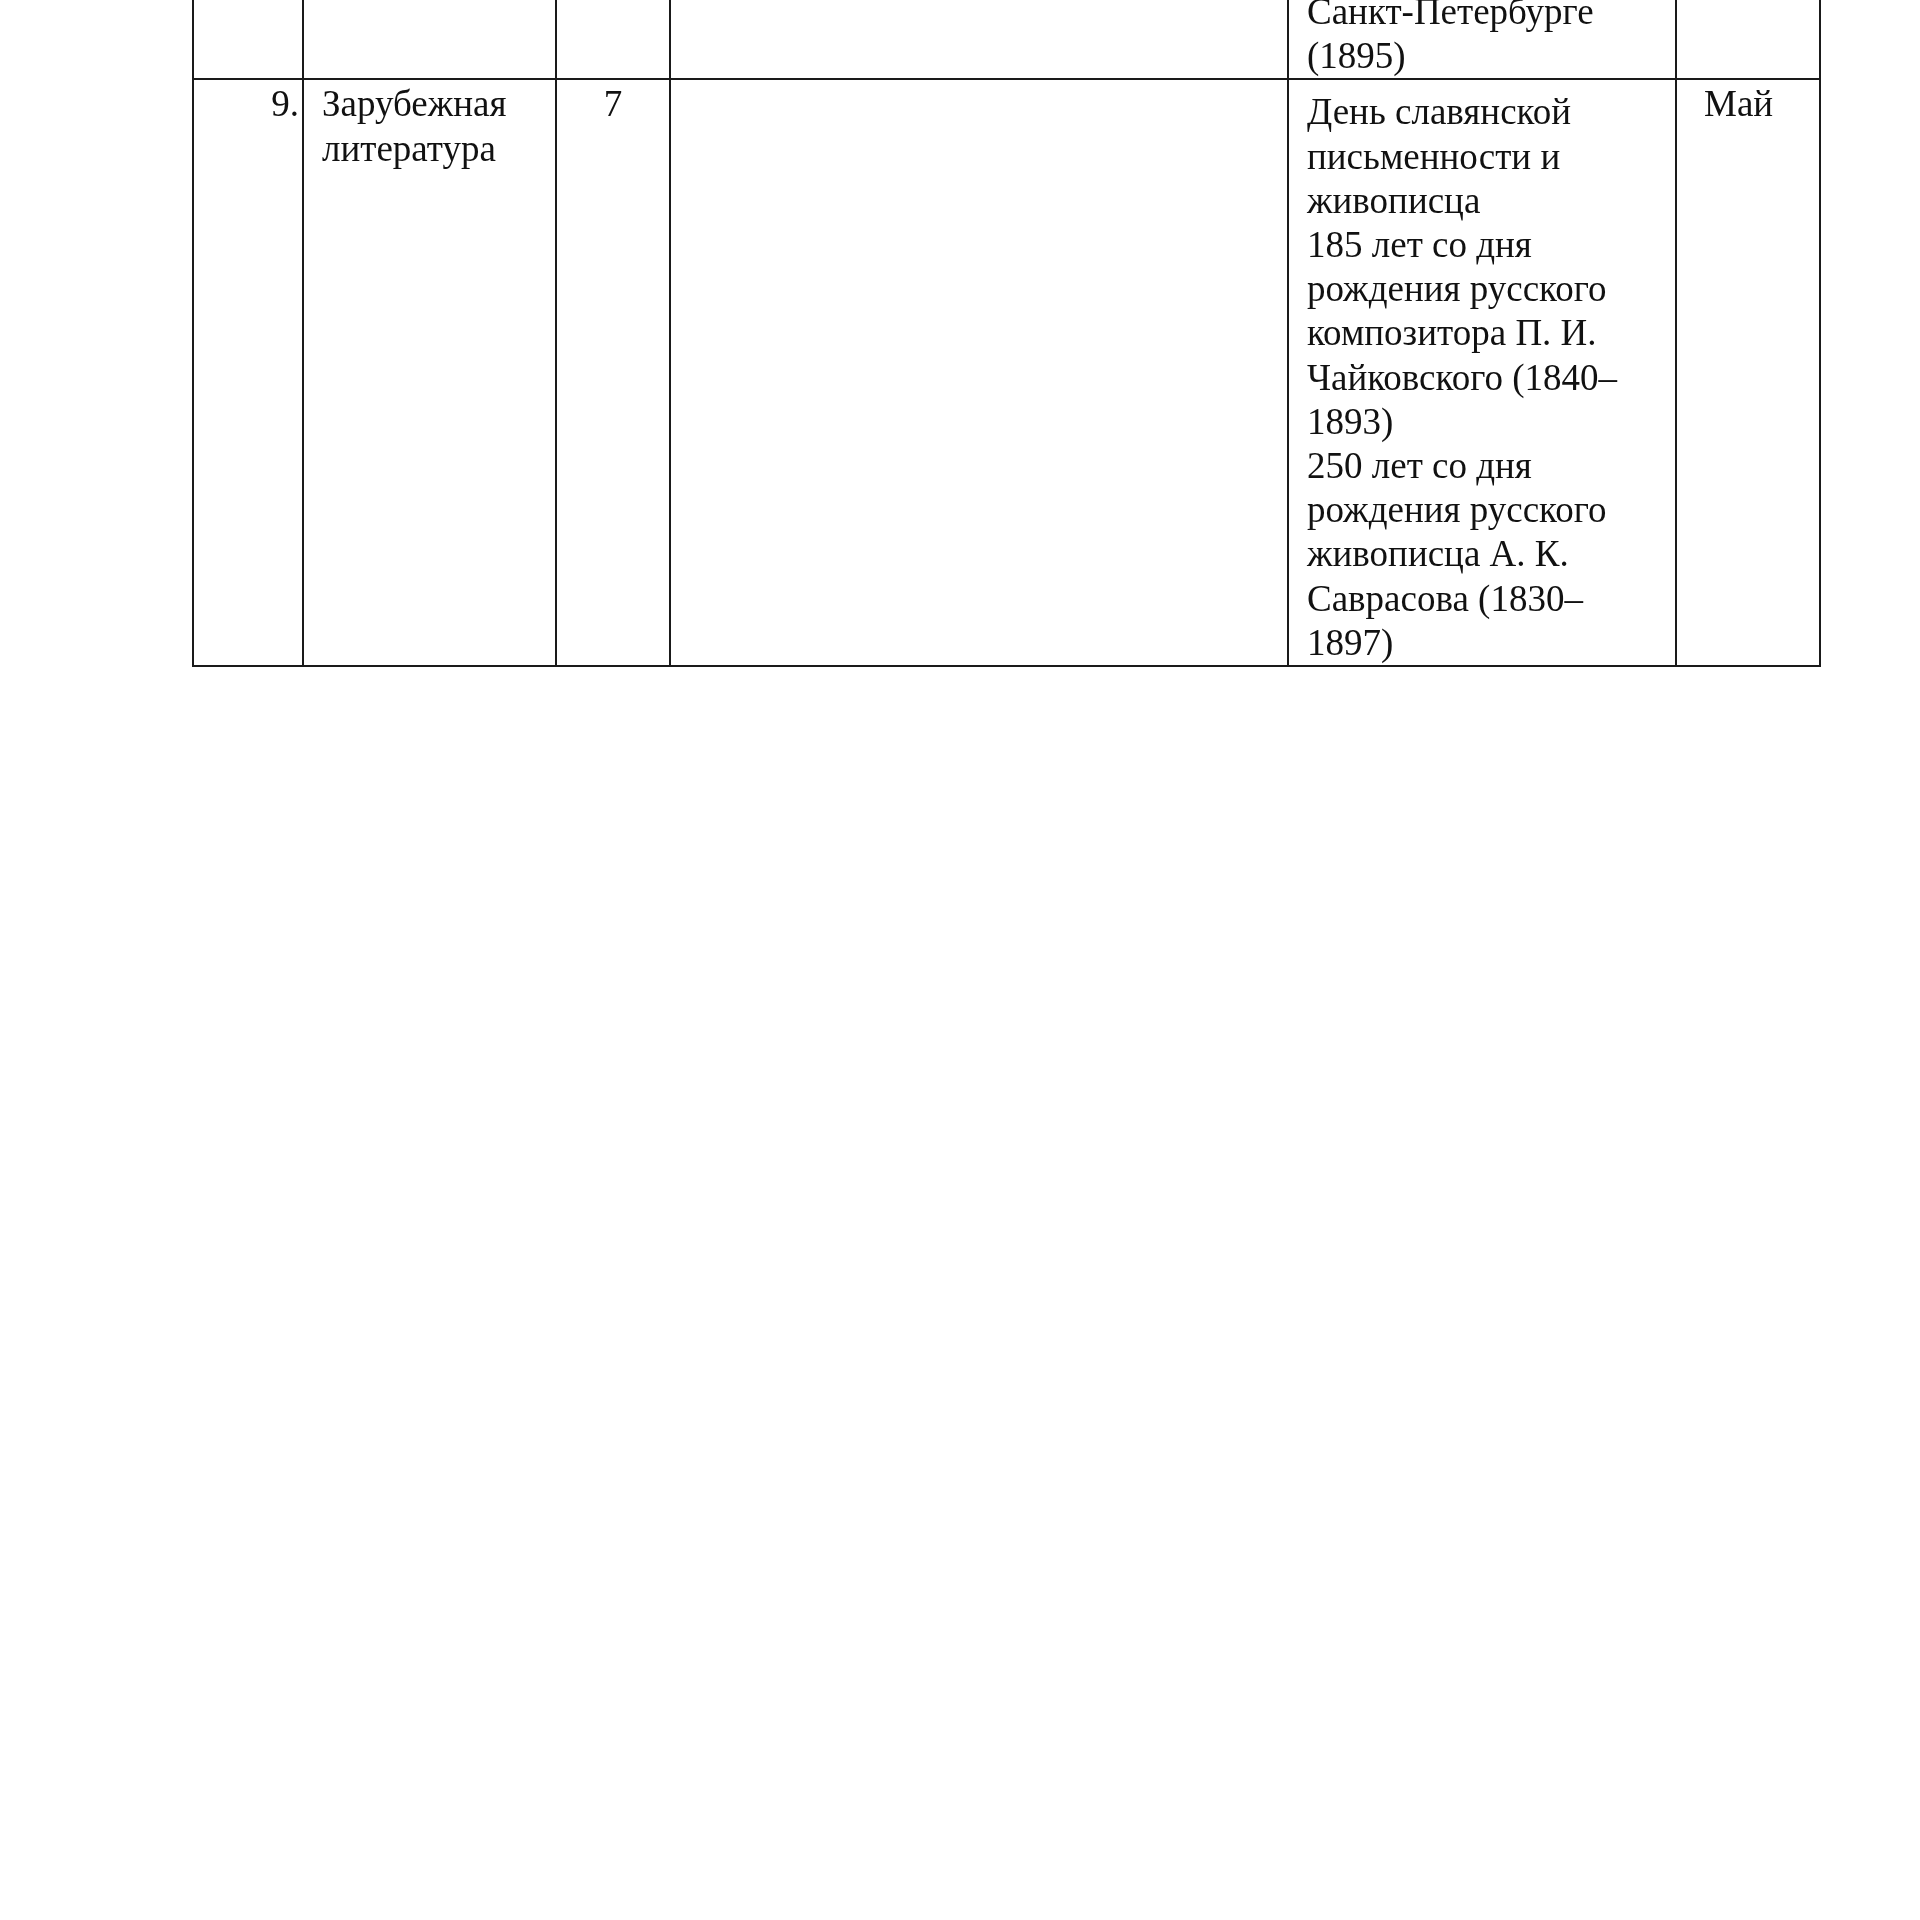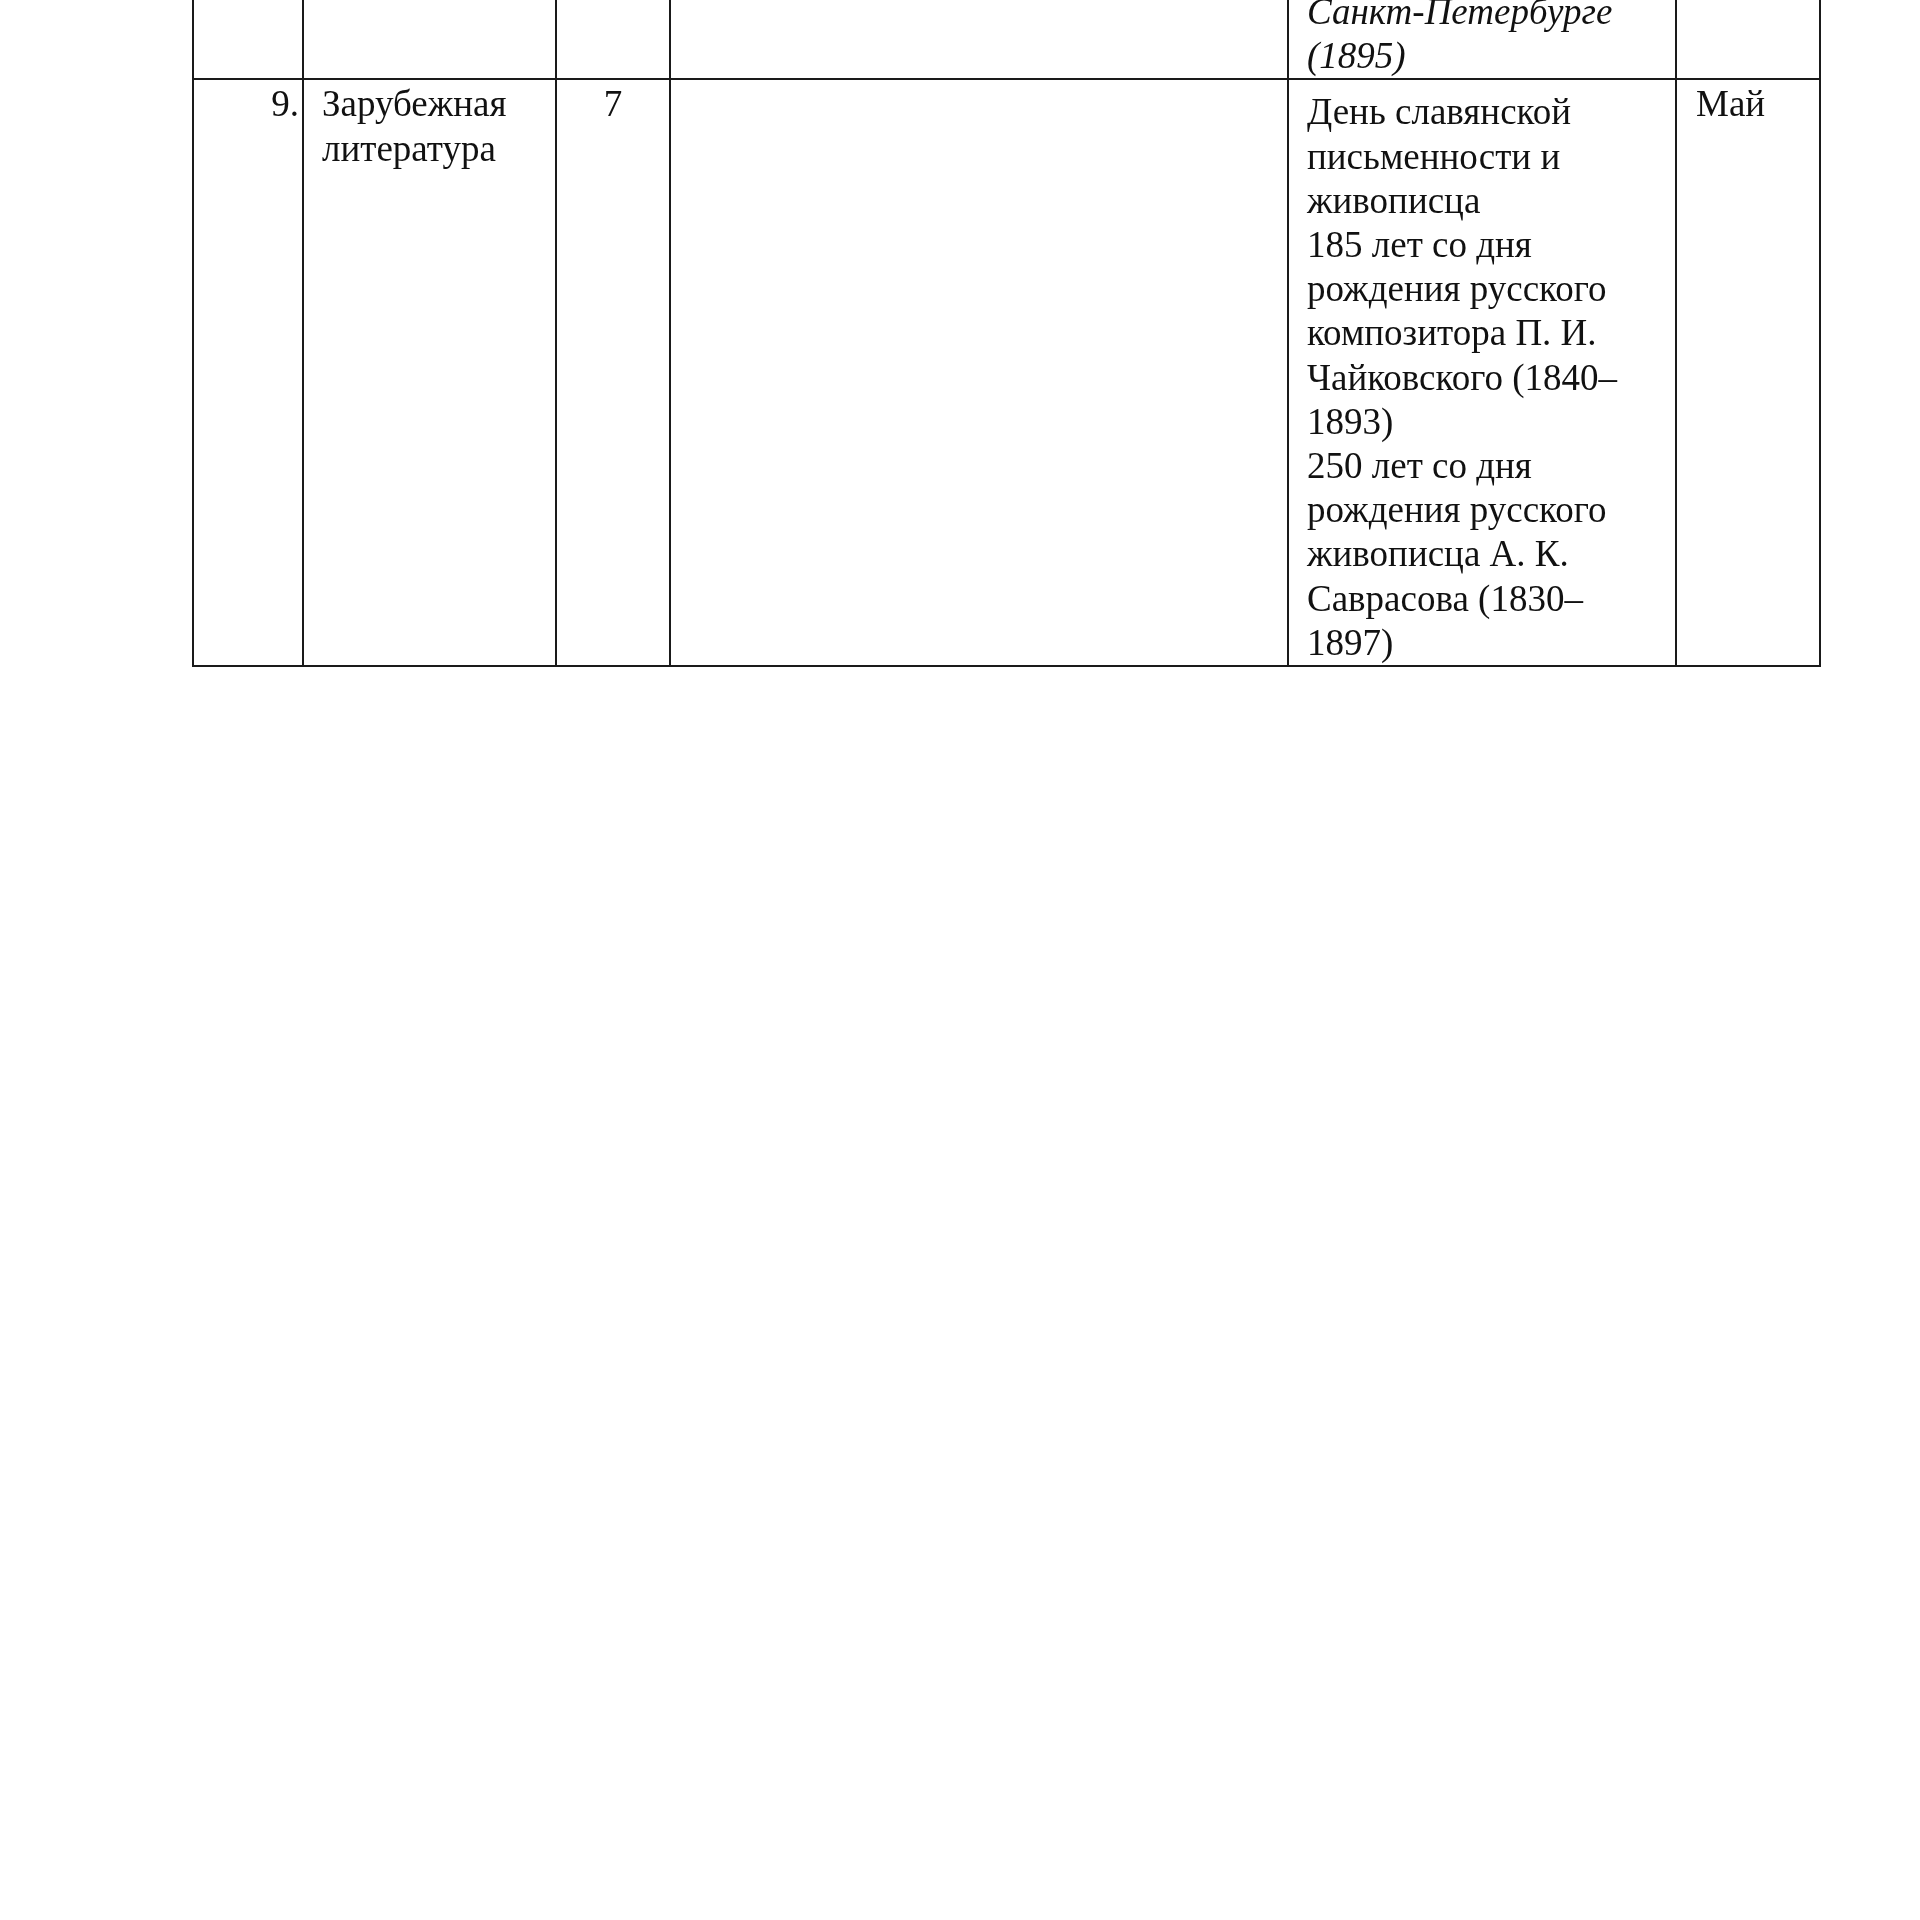--- a/index.html
+++ b/index.html
@@ -39,21 +39,21 @@
       padding: 0;
       box-sizing: border-box;
     }
     .col-num   { width: 110px; }
     .col-sect  { width: 253px; }
     .col-grade { width: 114px; }
     .col-work  { width: 618px; }
     .col-event { width: 388px; }
     .col-month { width: 144px; }
 
-    tr.row-prev td { height: 68px; font-style: italic; }
+    tr.row-prev td { height: 68px; }
     tr.row-prev td.c-event {
       padding: 0 6px 0 18px;
     }
     tr.row-prev .prev-lines {
       margin-top: -10px;
     }
 
     tr.row-main td { height: 581px; }
     tr.row-main td.c-num {
       text-align: right;
@@ -63,21 +63,21 @@
       padding: 2px 6px 17px 18px;
     }
     tr.row-main td.c-grade {
       text-align: center;
       padding: 2px 0 0 0;
     }
     tr.row-main td.c-event {
       padding: 10px 6px 0 18px;
     }
     tr.row-main td.c-month {
-      padding: 2px 6px 0 19px;
+      padding: 2px 6px 0 27px;
     }
     .line { display: block; white-space: nowrap; }
   </style>
 </head>
 <body>
 
 <div class="page">
   <table class="plan">
     <colgroup>
       <col class="col-num">

